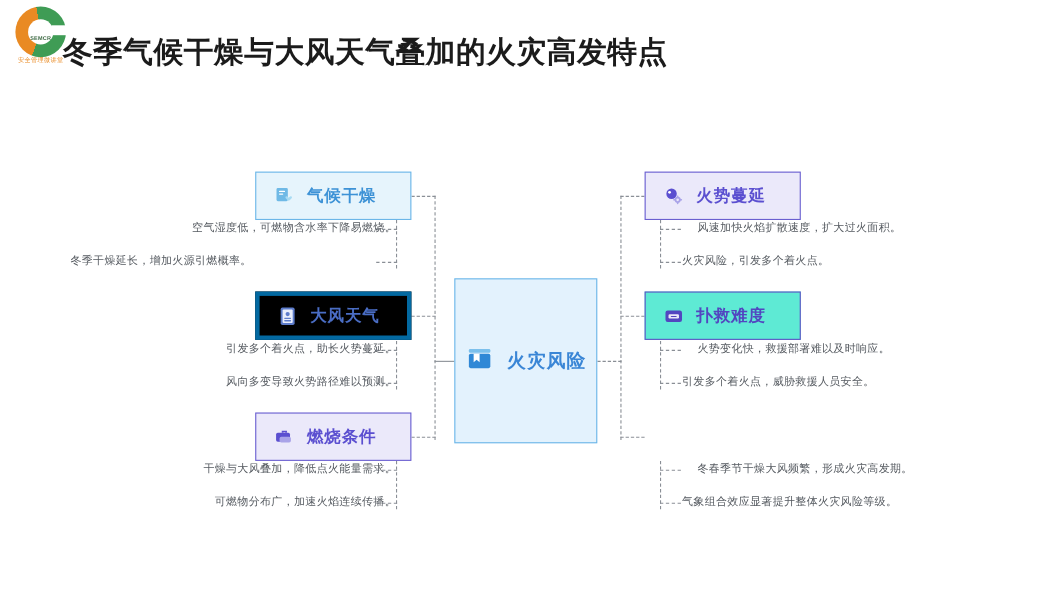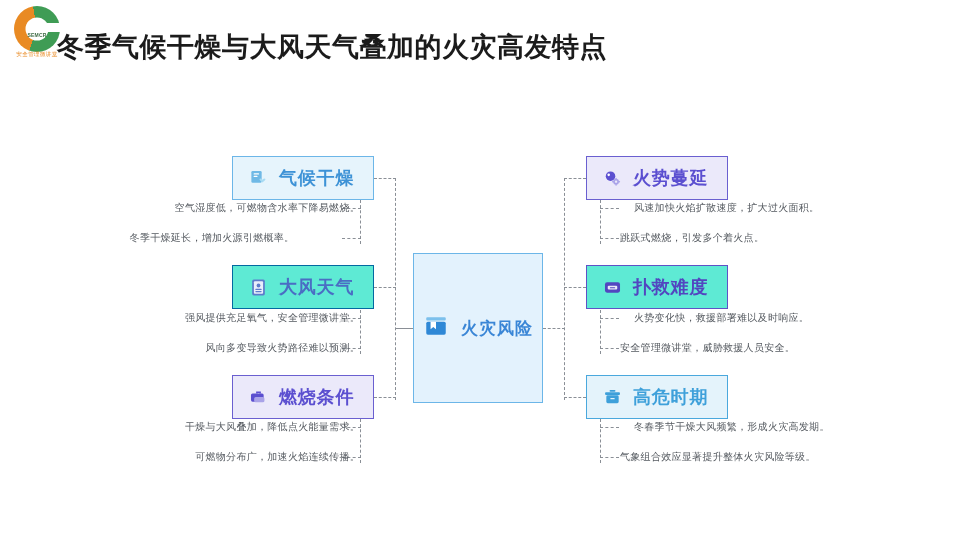--- a/index.html
+++ b/index.html
@@ -72,25 +72,25 @@
   }
 
   
   .card {
     position: absolute;
     width: 142px; height: 44px;
     display: flex; align-items: center;
     padding-left: 16px; gap: 11px;
   }
   .card-label {
-    font-size: 18px; font-weight: 700; letter-spacing: .8px;
+    font-size: 15px; font-weight: 700; letter-spacing: .8px;
   }
   .card.blue     { background: #e6f4fc; border: 1px solid #6cb6e8; }
   .card.blue .card-label { color: #3d92d6; }
-  .card.periwinkle { background: #5eead4; border: 1px solid #0369a1; }
+  .card.periwinkle { background: #000000; border: 4px solid #0369a1; }
   .card.periwinkle .card-label { color: #4a6dc4; }
   .card.violet   { background: #ebe9fa; border: 1px solid #6a5fd0; }
   .card.violet .card-label { color: #5b4fd0; }
   .card.violet2  { background: #5eead4; border: 1px solid #5f52c6; }
   .card.violet2 .card-label { color: #5246c0; }
   .card.cyan     { background: #e4f3fb; border: 1px solid #4aa8dd; }
   .card.cyan .card-label { color: #3ea0da; }
 
   
   #card-climate  { left: 232px; top: 156px; }
@@ -102,21 +102,21 @@
 
   
   .desc {
     position: absolute;
     font-size: 10px; color: #555a60;
     letter-spacing: .3px; white-space: nowrap;
     line-height: 1.15;
   }
 
   #d-climate-1 { left: 64px;  top: 202px; width: 296px; text-align: right; }
-  #d-climate-2 { left: 64px;  top: 232px; width: 296px; text-align: center; }
+  #d-climate-2 { left: 64px;  top: 232px; width: 296px; text-align: left; }
   #d-wind-1    { left: 64px;  top: 312px; width: 296px; text-align: right; }
   #d-wind-2    { left: 64px;  top: 342px; width: 296px; text-align: right; }
   #d-comb-1    { left: 64px;  top: 421px; width: 296px; text-align: right; }
   #d-comb-2    { left: 64px;  top: 451px; width: 296px; text-align: right; }
 
   #d-spread-1  { left: 634px; top: 202px; }
   #d-spread-2  { left: 620px; top: 232px; }
   #d-rescue-1  { left: 634px; top: 312px; }
   #d-rescue-2  { left: 620px; top: 342px; }
   #d-period-1  { left: 634px; top: 421px; }
@@ -270,40 +270,29 @@
     <span class="icon">
       <svg width="19" height="19" viewBox="0 0 24 24" aria-hidden="true">
         <rect x="2.5" y="5.5" width="19" height="13" rx="2.6" fill="#5246c0"></rect>
         <rect x="6" y="9.8" width="12" height="4.8" rx="1.4" fill="#eae8f8"></rect>
         <rect x="8.6" y="11.6" width="6.8" height="1.4" rx=".7" fill="#5246c0"></rect>
       </svg>
     </span>
     <span class="card-label">扑救难度</span>
   </div>
 
-  <div class="card cyan" id="card-period">
-    <span class="icon">
-      <svg width="19" height="19" viewBox="0 0 24 24" aria-hidden="true">
-        <rect x="8.3" y="2.6" width="7.4" height="2.2" rx="1" fill="#3ea0da"></rect>
-        <rect x="2.6" y="5.4" width="18.8" height="3.4" rx="1.2" fill="#3ea0da"></rect>
-        <rect x="4.2" y="9.3" width="15.6" height="10" rx="1.8" fill="#3ea0da"></rect>
-        <rect x="9.2" y="12.6" width="5.6" height="1.7" rx=".8" fill="#e4f3fb"></rect>
-      </svg>
-    </span>
-    <span class="card-label">高危时期</span>
-  </div>
 
   <div class="desc" id="d-climate-1">空气湿度低，可燃物含水率下降易燃烧。</div>
   <div class="desc" id="d-climate-2">冬季干燥延长，增加火源引燃概率。</div>
-  <div class="desc" id="d-wind-1">强风提供充足氧气，安全管理微讲堂。</div>
+  <div class="desc" id="d-wind-1">引发多个着火点，助长火势蔓延。</div>
   <div class="desc" id="d-wind-2">风向多变导致火势路径难以预测。</div>
   <div class="desc" id="d-comb-1">干燥与大风叠加，降低点火能量需求。</div>
   <div class="desc" id="d-comb-2">可燃物分布广，加速火焰连续传播。</div>
 
   <div class="desc" id="d-spread-1">风速加快火焰扩散速度，扩大过火面积。</div>
-  <div class="desc" id="d-spread-2">跳跃式燃烧，引发多个着火点。</div>
+  <div class="desc" id="d-spread-2">火灾风险，引发多个着火点。</div>
   <div class="desc" id="d-rescue-1">火势变化快，救援部署难以及时响应。</div>
-  <div class="desc" id="d-rescue-2">安全管理微讲堂，威胁救援人员安全。</div>
+  <div class="desc" id="d-rescue-2">引发多个着火点，威胁救援人员安全。</div>
   <div class="desc" id="d-period-1">冬春季节干燥大风频繁，形成火灾高发期。</div>
   <div class="desc" id="d-period-2">气象组合效应显著提升整体火灾风险等级。</div>
 
 
 </div>
 
 </body></html>

